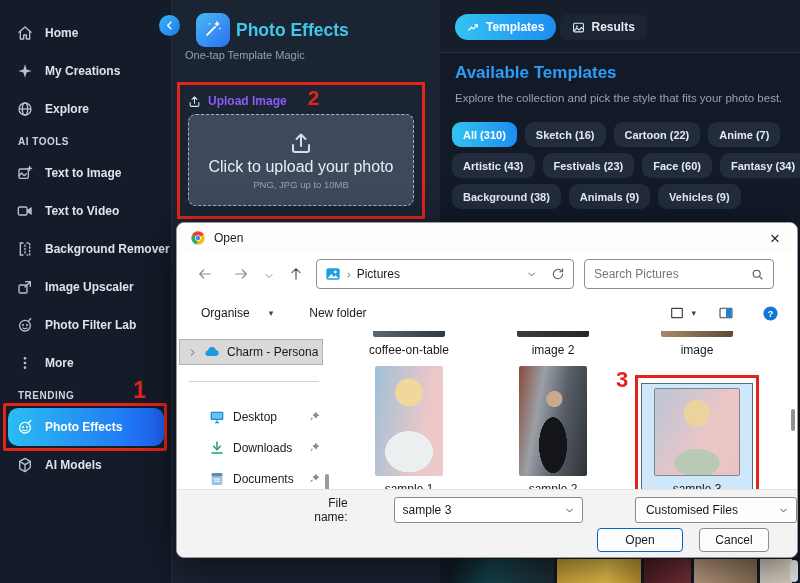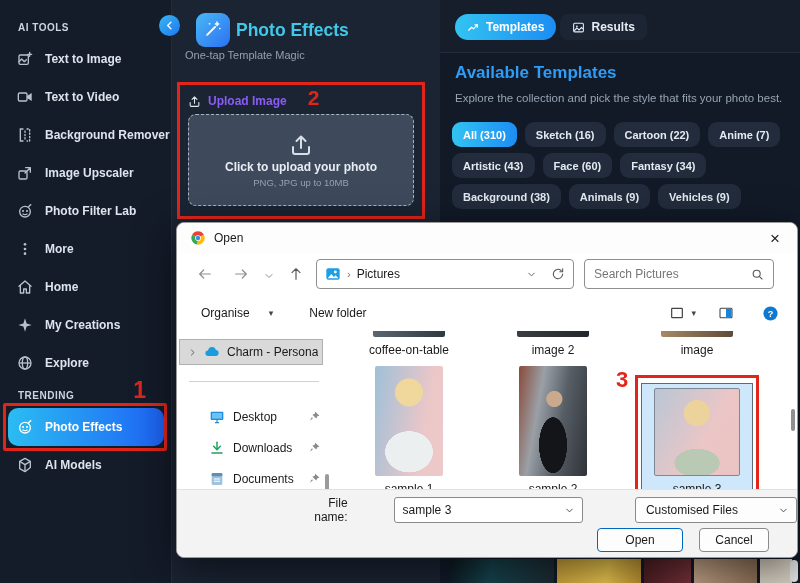--- a/index.html
+++ b/index.html
@@ -31,21 +31,21 @@
   .panel-sub { position:absolute; left:13px; top:49px; font-size:11px; color:#93a0b1; }
   .upload-wrap { position:absolute; left:5px; top:82px; width:248px; height:137px; border:3px solid #e1251b; padding:5px 8px; }
   .upload-label-row { height:22px; display:flex; align-items:center; gap:7px; }
   .upload-label-row .u-icon { width:13px; height:13px; color:#dfe5ec; }
   .upload-label-row .u-icon svg { width:100%; height:100%; display:block; }
   .upload-label { font-size:12px; font-weight:bold; color:#8b5cf6; }
   .anno-digit2 { margin-left:14px; margin-top:-6px; font-size:21px; font-weight:bold; color:#e1251b; }
   .upload-box { margin-top:2px; height:92px; background:#3e4a5c; border:1.5px dashed #a8b4c2; border-radius:8px; display:flex; flex-direction:column; align-items:center; justify-content:center; gap:3px; cursor:pointer; }
   .upload-box .tray { width:24px; height:24px; color:#d7dee8; }
   .upload-box .tray svg { width:100%; height:100%; display:block; }
-  .upload-cta { font-size:12px; font-weight:bold; color:#e8edf4; }
+  .upload-cta { font-size:16px; font-weight:normal; color:#e8edf4; }
   .upload-hint { font-size:9.5px; color:#96a2b2; }
 
   
   .rpanel { position:absolute; left:440px; top:0; width:360px; height:583px; background:#121a28; }
   .tabstrip { position:absolute; left:0; top:0; right:0; height:53px; background:#161e2c; border-bottom:1px solid #232d3d; }
   .tabs { position:absolute; left:15px; top:14px; display:flex; gap:4px; }
   .tab { height:26px; display:flex; align-items:center; gap:6px; padding:0 12px; border-radius:8px; background:#1c2534; color:#e6ecf3; font-size:12px; font-weight:bold; cursor:pointer; }
   .tab.active { background:linear-gradient(90deg,#33c3f2,#1c8df2); border-radius:13px; color:#fff; }
   .tab .t-icon { width:13px; height:13px; }
   .tab .t-icon svg { width:100%; height:100%; display:block; }
@@ -164,20 +164,59 @@
   .btn-cancel { left:522px; width:70px; }
 </style>
 </head>
 <body>
 
 <div class="stage">
 
   <nav class="sidebar">
 
       <div class="nav-group">
+
+        <div>
+
+            <div class="nav-item">
+              <span class="nav-icon">
+              <svg viewBox="0 0 24 24" fill="none" stroke="currentColor" stroke-width="2" stroke-linecap="round" stroke-linejoin="round">
+                <path d="M3 11l9-8 9 8"></path>
+                <path d="M5 9.5V21h5v-6h4v6h5V9.5"></path>
+              </svg>
+            </span>
+              <span class="nav-label">Home</span>
+
+            </div>
+
+            <div class="nav-item">
+              <span class="nav-icon">
+              <svg viewBox="0 0 24 24" fill="currentColor">
+                <path d="M12 2l2.4 7.6L22 12l-7.6 2.4L12 22l-2.4-7.6L2 12l7.6-2.4z"></path>
+              </svg>
+            </span>
+              <span class="nav-label">My Creations</span>
+
+            </div>
+
+            <div class="nav-item">
+              <span class="nav-icon">
+              <svg viewBox="0 0 24 24" fill="none" stroke="currentColor" stroke-width="2">
+                <circle cx="12" cy="12" r="9"></circle>
+                <ellipse cx="12" cy="12" rx="4" ry="9"></ellipse>
+                <path d="M3.5 12h17"></path>
+              </svg>
+            </span>
+              <span class="nav-label">Explore</span>
+
+            </div>
+          </div>
+      </div>
+
+      <div class="nav-group">
         <div class="nav-section">AI TOOLS</div>
         <div>
 
             <div class="nav-item">
               <span class="nav-icon">
               <svg viewBox="0 0 24 24" fill="none" stroke="currentColor" stroke-width="2" stroke-linecap="round" stroke-linejoin="round">
                 <rect x="3" y="6" width="14" height="14" rx="2"></rect>
                 <path d="M3 16l4-4 4 4 3-3"></path>
                 <path d="M19 2v6M16 5h6"></path>
               </svg>
@@ -237,59 +276,20 @@
 
             <div class="nav-item">
               <span class="nav-icon">
               <svg viewBox="0 0 24 24" fill="currentColor">
                 <circle cx="12" cy="5" r="2"></circle>
                 <circle cx="12" cy="12" r="2"></circle>
                 <circle cx="12" cy="19" r="2"></circle>
               </svg>
             </span>
               <span class="nav-label">More</span>
-
-            </div>
-          </div>
-      </div>
-
-      <div class="nav-group">
-
-        <div>
-
-            <div class="nav-item">
-              <span class="nav-icon">
-              <svg viewBox="0 0 24 24" fill="none" stroke="currentColor" stroke-width="2" stroke-linecap="round" stroke-linejoin="round">
-                <path d="M3 11l9-8 9 8"></path>
-                <path d="M5 9.5V21h5v-6h4v6h5V9.5"></path>
-              </svg>
-            </span>
-              <span class="nav-label">Home</span>
-
-            </div>
-
-            <div class="nav-item">
-              <span class="nav-icon">
-              <svg viewBox="0 0 24 24" fill="currentColor">
-                <path d="M12 2l2.4 7.6L22 12l-7.6 2.4L12 22l-2.4-7.6L2 12l7.6-2.4z"></path>
-              </svg>
-            </span>
-              <span class="nav-label">My Creations</span>
-
-            </div>
-
-            <div class="nav-item">
-              <span class="nav-icon">
-              <svg viewBox="0 0 24 24" fill="none" stroke="currentColor" stroke-width="2">
-                <circle cx="12" cy="12" r="9"></circle>
-                <ellipse cx="12" cy="12" rx="4" ry="9"></ellipse>
-                <path d="M3.5 12h17"></path>
-              </svg>
-            </span>
-              <span class="nav-label">Explore</span>
 
             </div>
           </div>
       </div>
 
       <div class="nav-group">
         <div class="nav-section">TRENDING</div>
         <div>
 
             <div class="nav-item active">
@@ -411,20 +411,23 @@
             <span>Anime (7)</span>
           </div>
           </div>
 
         <div class="chip-row">
 
             <div class="chip">
             <span>Artistic (43)</span>
           </div>
 
+            <div class="chip">
+            <span>Festivals (23)</span>
+          </div>
 
             <div class="chip">
             <span>Face (60)</span>
           </div>
 
             <div class="chip">
             <span>Fantasy (34)</span>
           </div>
           </div>
 

